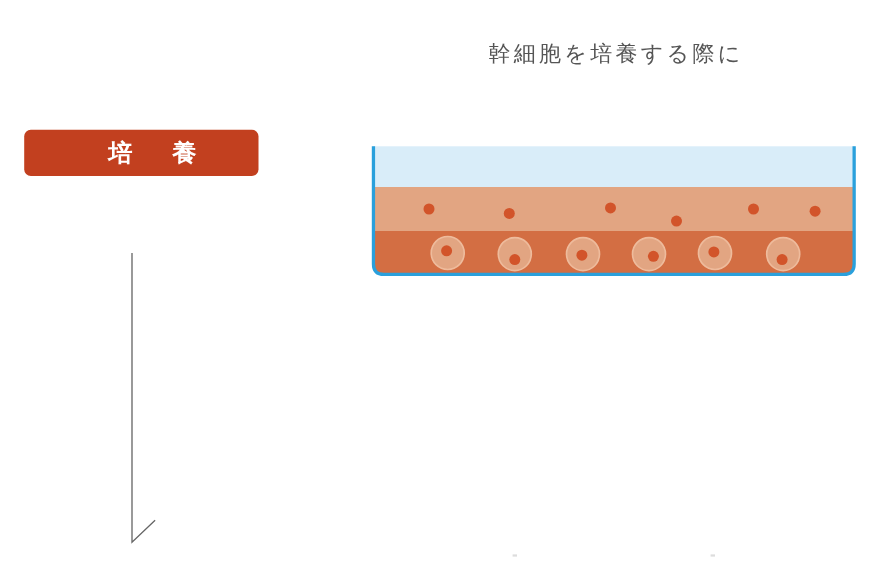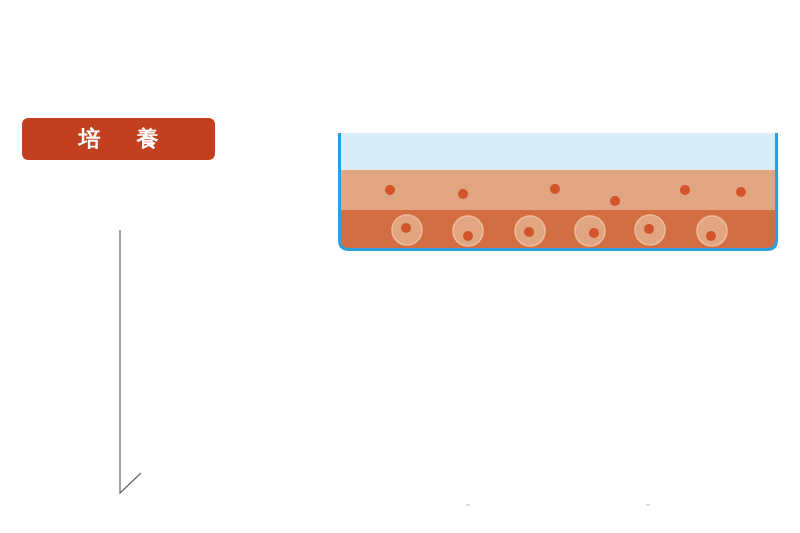--- a/index.html
+++ b/index.html
@@ -12,30 +12,31 @@
     position: absolute; left: 380px; top: 32px; width: 360px;
     text-align: center; color: #555555; font-size: 20px;
     line-height: 33px; letter-spacing: 3px;
   }
   .caption div { white-space: nowrap; }
   .stage-label {
     position: absolute; left: 22px; top: 118px; width: 193px; height: 42px;
     background: #c2401f; border-radius: 6px;
     color: #ffffff; font-family: "DejaVu Serif", serif; font-weight: bold;
     font-size: 22px; display: flex; align-items: center; justify-content: center;
-    letter-spacing: 36px; text-indent: 36px;
+    letter-spacing: 36px; text-indent: 36px; padding-left: 20px;
   }
   .timeline { position: absolute; left: 110px; top: 228px; }
   .dish { position: absolute; left: 336px; top: 130px; }
   .faint { position: absolute; top: 504px; width: 4px; height: 2px; background: #dddddd; }
 </style>
 </head>
 <body>
 
 <div class="caption">
+  <div>幹細胞を培養する際に</div>
 </div>
 
 <div class="stage-label">培養</div>
 
 <svg class="timeline" width="40" height="270">
   <polyline points="10,2 10,265 31,245" fill="none" stroke="#666666" stroke-width="1.2"></polyline>
 </svg>
 
 <svg class="dish" width="446" height="124" viewBox="336 130 446 124">
 

